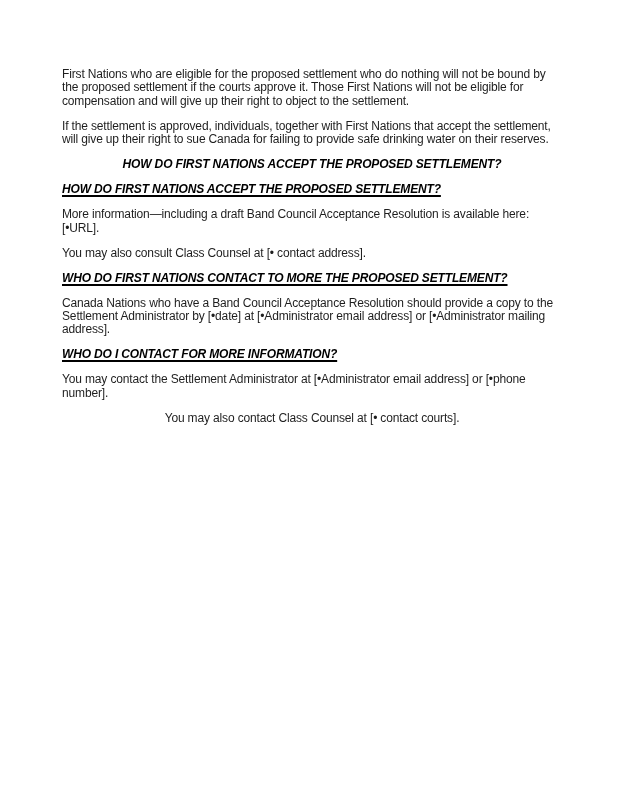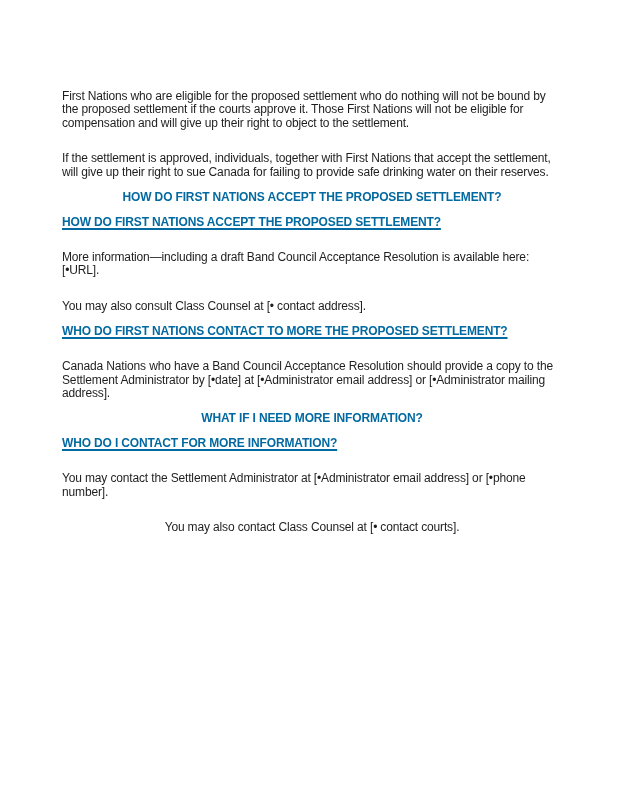--- a/index.html
+++ b/index.html
@@ -23,25 +23,25 @@
     line-height: 13.4px;
     letter-spacing: -0.15px;
     color: #1e1e1e;
   }
   .block {
     margin: 0 0 11.6px 0;
     white-space: pre;           
   }
   .para {
     font-weight: normal;
-    margin-top: 22px;
   }
   .heading {
     font-weight: bold;
-    color: #0369a1;
+    color: #000000;
+    font-style: italic;
   }
   .center {
     text-align: center;
   }
   .underlined {
     text-decoration: underline;
     text-decoration-thickness: 1.5px;
     text-underline-offset: 2px;
   }
 </style>
@@ -67,21 +67,20 @@
 
   <div class="block para">You may also consult Class Counsel at [• contact address].</div>
 
   <div class="block heading underlined">WHO DO FIRST NATIONS CONTACT TO MORE THE PROPOSED SETTLEMENT?</div>
 
 
   <div class="block para">Canada Nations who have a Band Council Acceptance Resolution should provide a copy to the
 Settlement Administrator by [•date] at [•Administrator email address] or [•Administrator mailing
 address].</div>
 
-  <div class="block heading center">WHAT IF I NEED MORE INFORMATION?</div>
 
   <div class="block heading underlined">WHO DO I CONTACT FOR MORE INFORMATION?</div>
 
   <div class="block para">You may contact the Settlement Administrator at [•Administrator email address] or [•phone
 number].</div>
 
   <div class="block para center">You may also contact Class Counsel at [• contact courts].</div>
 
 </div>
 

